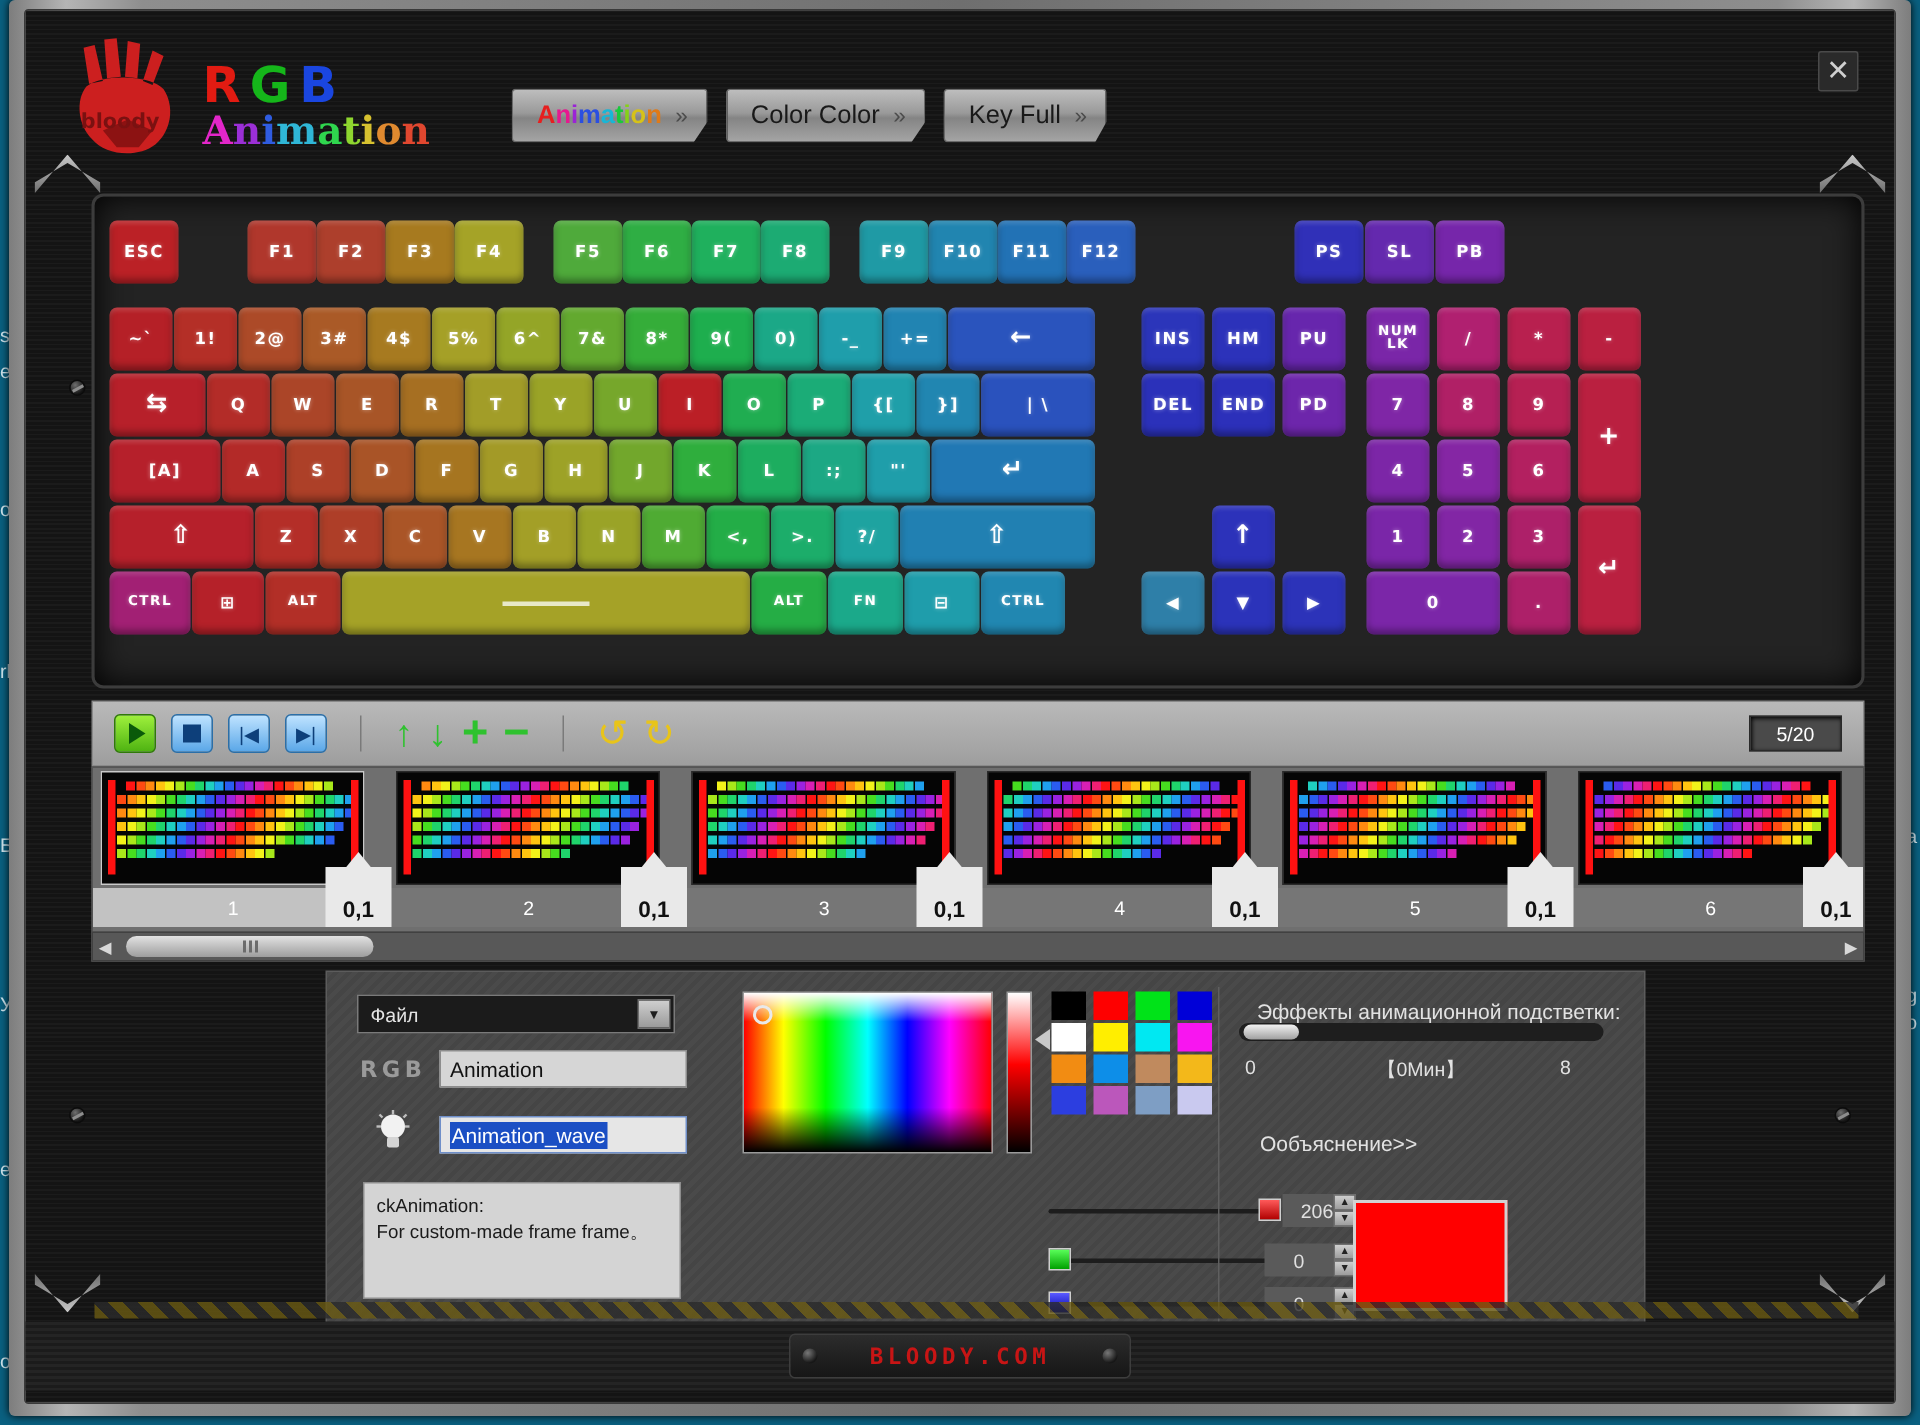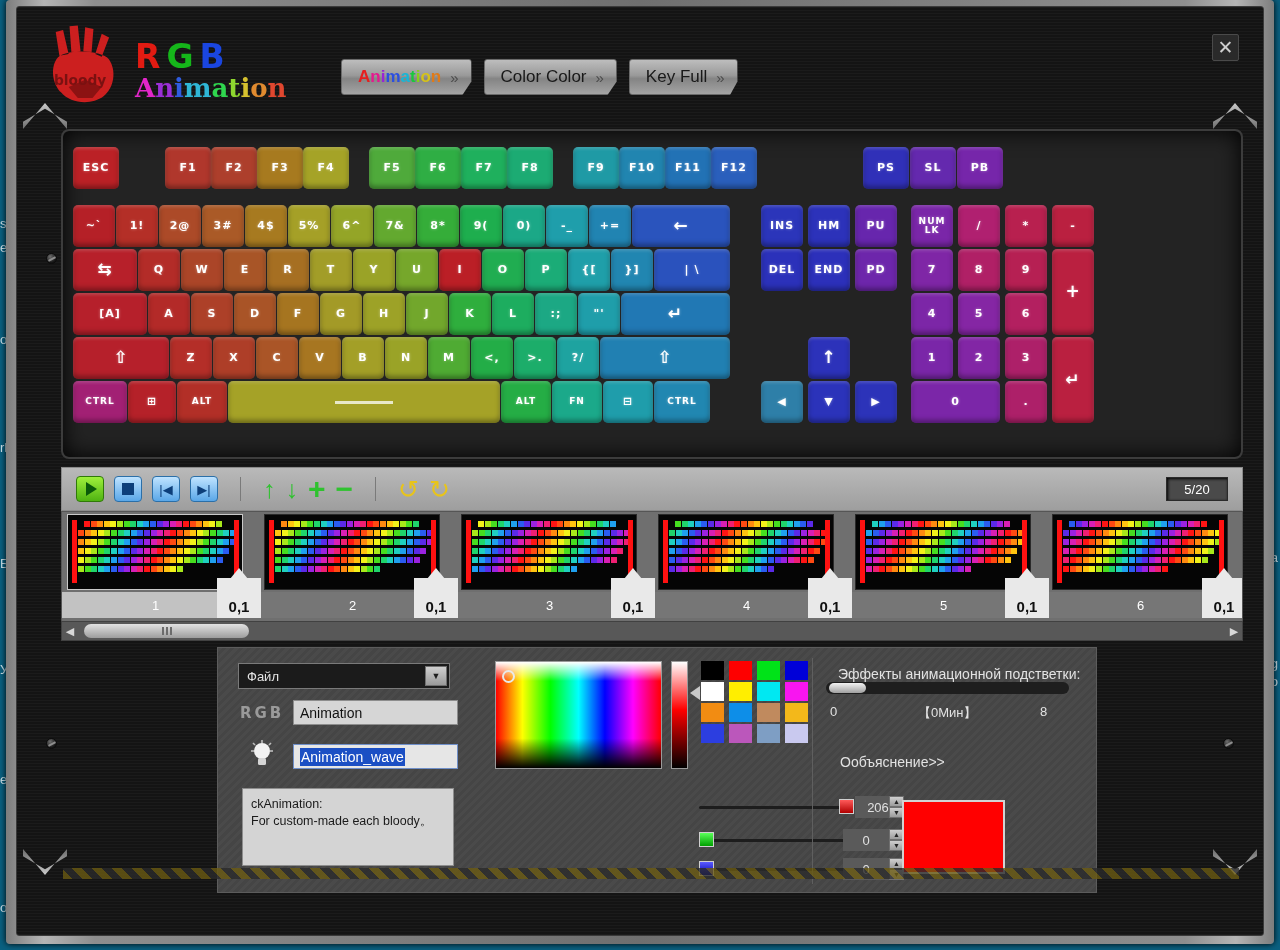--- a/index.html
+++ b/index.html
@@ -1321,21 +1321,21 @@
             <line x1="3" y1="3" x2="5" y2="5"></line>
           <line x1="21" y1="3" x2="19" y2="5"></line>
         </g>
       </svg>
       <div class="txtbox" id="wave-box">
         <span class="sel">Animation_wave</span>
       </div>
 
       <div id="desc-box">
         <div style="white-space:pre-line;">ckAnimation:
-For custom-made each bloody。</div>
+For custom-made frame frame。</div>
       </div>
 
       <div id="sv-field">
         <div id="sv-cursor"></div>
       </div>
       <div id="val-bar"></div>
       <div id="val-cursor"></div>
       <div id="swatches">
           <div class="swatch" style="background: rgb(0, 0, 0);"></div>
           <div class="swatch" style="background: rgb(254, 0, 0);"></div>
@@ -1394,15 +1394,22 @@
         <div id="fx-knob"></div>
       </div>
       <div class="fx-tick" style="left:612px;">0</div>
       <div class="fx-tick" style="left:700px;">【0Мин】</div>
       <div class="fx-tick" style="left:822px;">8</div>
       <div id="fx-explain">Ообъяснение&gt;&gt;</div>
     </div>
 
     <div id="warnstrip"></div>
 
+    <div id="footer">
+      <div id="foot-plate">
+        <div class="fscrew l"></div>
+        <div id="foot-text">BLOODY.COM</div>
+        <div class="fscrew r"></div>
+      </div>
+    </div>
 
   </div>
 </div>
 
 </body></html>

